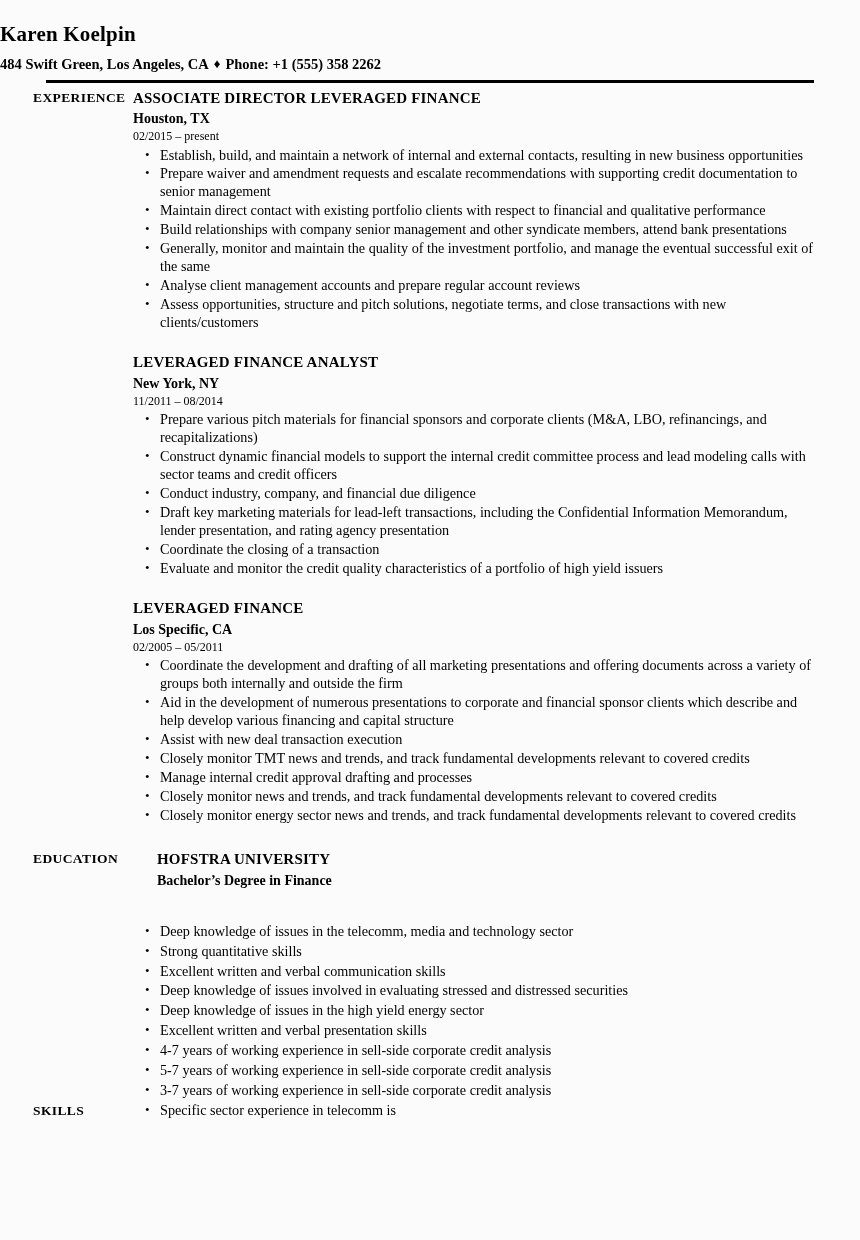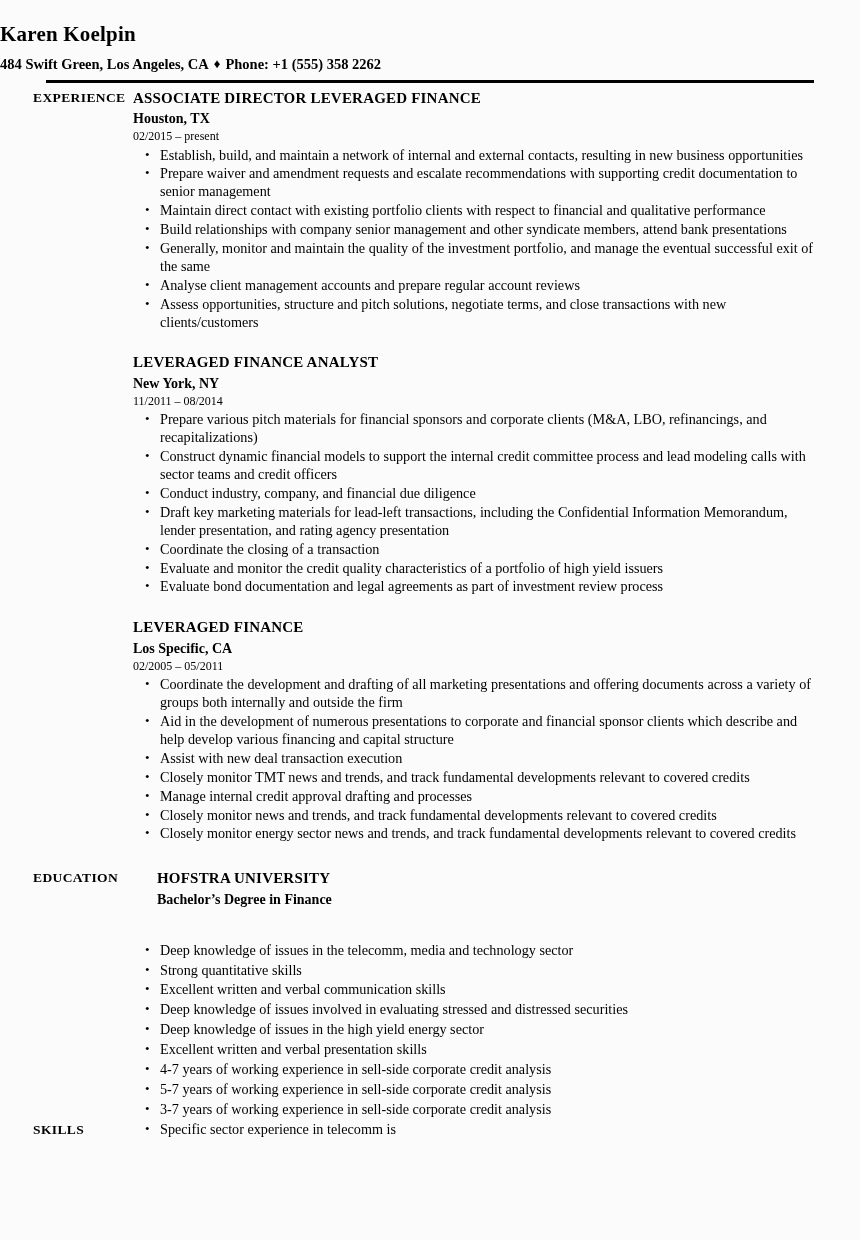--- a/index.html
+++ b/index.html
@@ -178,21 +178,20 @@
           <div class="job-title">LEVERAGED FINANCE ANALYST</div>
           <div class="job-location">New York, NY</div>
           <div class="job-dates">11/2011 – 08/2014</div>
           <ul class="bullets">
             <li>Prepare various pitch materials for financial sponsors and corporate clients (M&amp;A, LBO, refinancings, and recapitalizations)</li>
             <li>Construct dynamic financial models to support the internal credit committee process and lead modeling calls with sector teams and credit officers</li>
             <li>Conduct industry, company, and financial due diligence</li>
             <li>Draft key marketing materials for lead-left transactions, including the Confidential Information Memorandum, lender presentation, and rating agency presentation</li>
             <li>Coordinate the closing of a transaction</li>
             <li>Evaluate and monitor the credit quality characteristics of a portfolio of high yield issuers</li>
-            <li>Evaluate bond documentation and legal agreements as part of investment review process</li>
           </ul>
         </div>
 
         <div class="job">
           <div class="job-title">LEVERAGED FINANCE</div>
           <div class="job-location">Los Specific, CA</div>
           <div class="job-dates">02/2005 – 05/2011</div>
           <ul class="bullets">
             <li>Coordinate the development and drafting of all marketing presentations and offering documents across a variety of groups both internally and outside the firm</li>
             <li>Aid in the development of numerous presentations to corporate and financial sponsor clients which describe and help develop various financing and capital structure</li>

